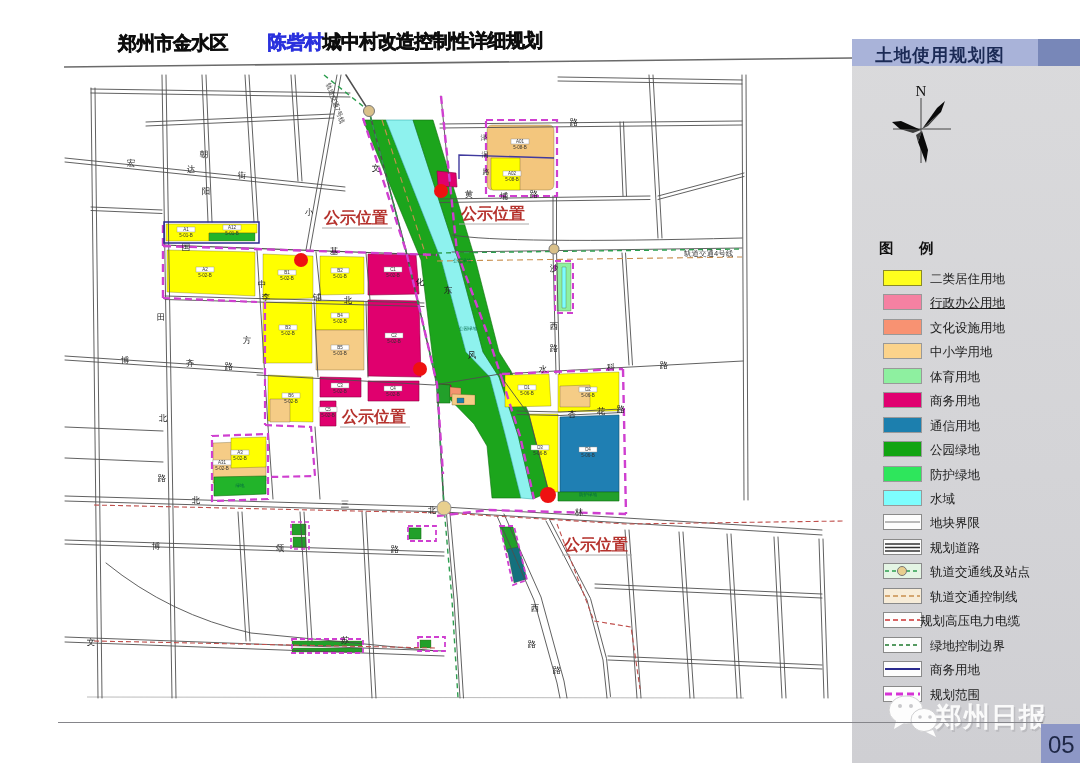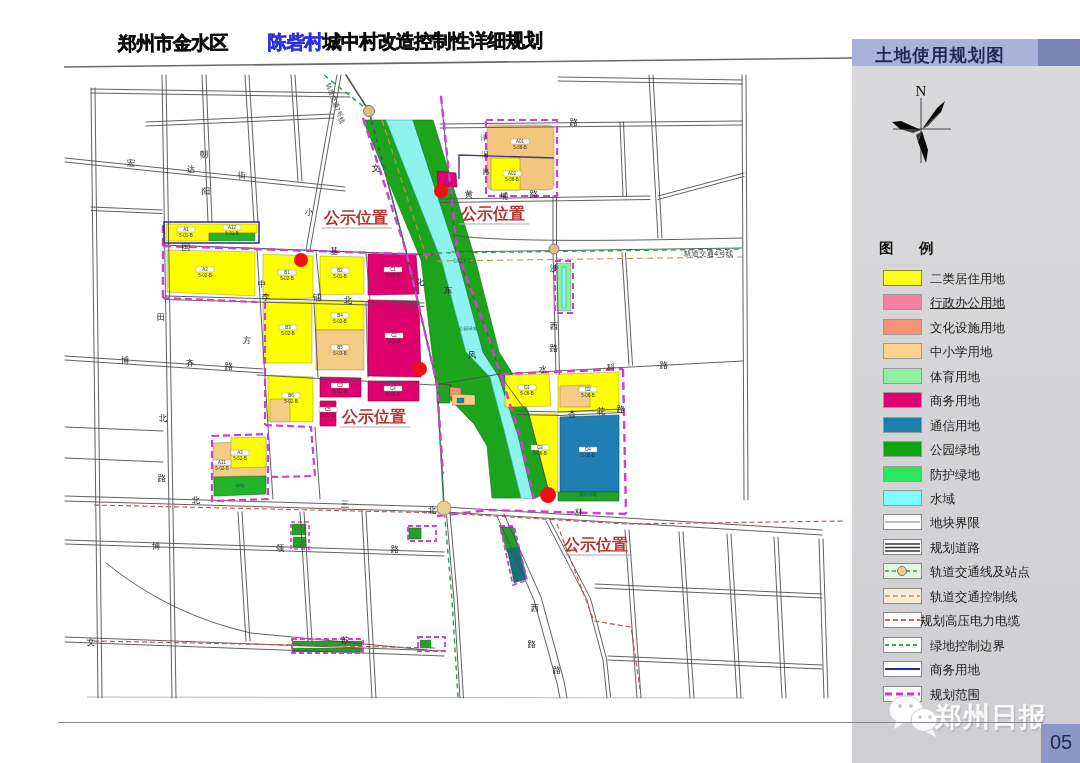--- a/index.html
+++ b/index.html
@@ -657,13 +657,13 @@
     <circle cx="36" cy="23" r="1.8" fill="#c9c9cc"></circle>
     <circle cx="46" cy="23" r="1.8" fill="#c9c9cc"></circle>
   </g>
   <text x="52.5" y="34" font-size="27" font-weight="bold" fill="#bcbcc0" letter-spacing="1">郑州日报</text>
   <text x="51" y="32" font-size="27" font-weight="bold" fill="#fafafa" letter-spacing="1">郑州日报</text>
 </svg>
 
 <div class="abs" style="left:58px;top:722px;width:985px;height:0;border-top:1.4px solid #85858a;"></div>
 
 <div class="abs" style="left:1041px;top:724px;width:39px;height:39px;background:#8d97c6;"></div>
-<div class="abs" style="left:1048px;top:731px;width:26px;text-align:center;font-size:20px;color:#1e2746;">05</div>
+<div class="abs" style="left:1048px;top:731px;width:26px;text-align:center;font-size:24px;color:#1e2746;">05</div>
 
 </body></html>

